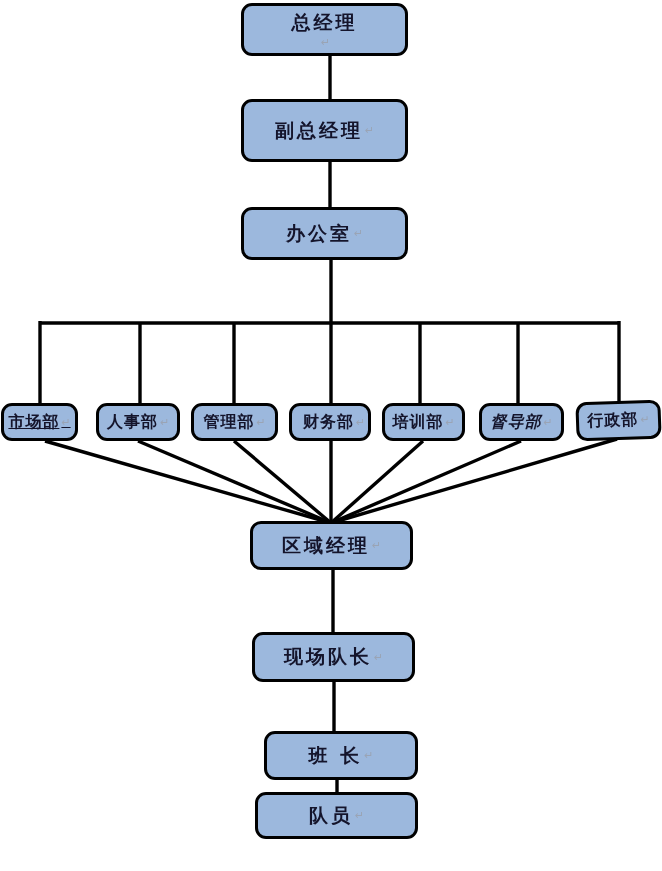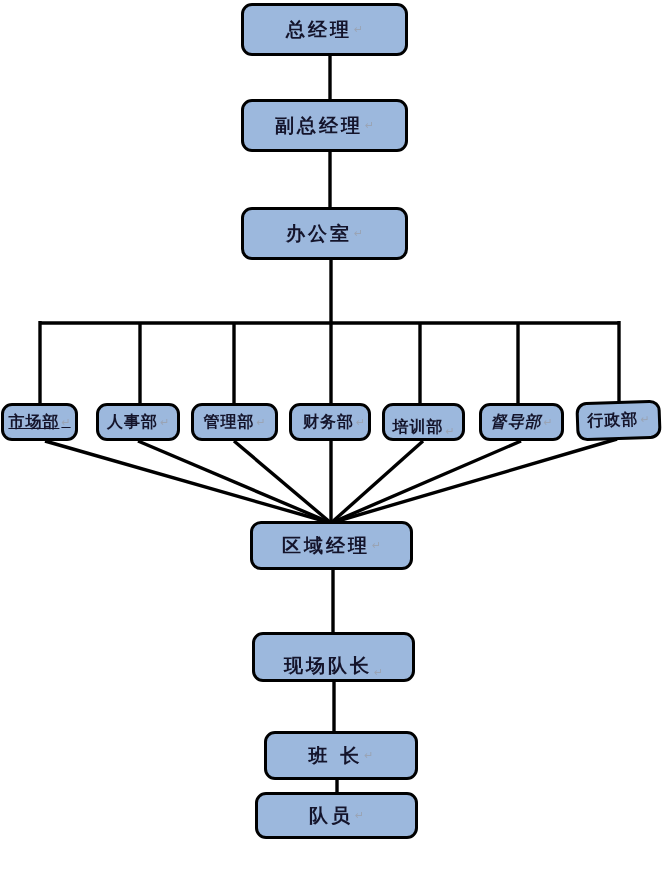--- a/index.html
+++ b/index.html
@@ -19,33 +19,33 @@
     border:3px solid #000000;
     border-radius:11px;
     display:flex;align-items:center;justify-content:center;
     color:#14142b;font-weight:bold;
     white-space:nowrap;
   }
   .big{font-size:19px;letter-spacing:3px;}
   .small{font-size:16px;letter-spacing:1px;}
   .pmark{color:#9aa4b5;font-size:11px;font-weight:normal;margin-left:2px;letter-spacing:0;}
   
-  .n-gm      {left:241px;top:3px;  width:167px;height:53px;}
-  .n-dgm     {left:241px;top:99px; width:167px;height:53px;}
+  .n-gm      {left:241px;top:3px;  width:167px;height:53px;flex-direction:column;}
+  .n-dgm     {left:241px;top:99px; width:167px;height:63px;}
   .n-office  {left:241px;top:207px;width:167px;height:53px;}
   .n-regional{left:250px;top:521px;width:163px;height:49px;text-align:center;}
-  .n-site    {left:252px;top:632px;width:163px;height:50px;align-items:flex-end;}
+  .n-site    {left:252px;top:632px;width:163px;height:50px;}
   .n-squad   {left:264px;top:731px;width:154px;height:49px;}
   .n-member  {left:255px;top:792px;width:163px;height:47px;}
   
   .n-d1{left:1px;  top:403px;width:77px;height:38px;text-decoration:underline;}
   .n-d2{left:96px; top:403px;width:84px;height:38px;font-family:Liberation Serif, serif;}
   .n-d3{left:191px;top:403px;width:87px;height:38px;}
   .n-d4{left:289px;top:403px;width:82px;height:38px;padding-left:8px;}
-  .n-d5{left:382px;top:403px;width:83px;height:38px;align-items:flex-end;}
+  .n-d5{left:382px;top:403px;width:83px;height:38px;}
   .n-d6{left:479px;top:403px;width:85px;height:38px;font-style:italic;}
   .n-d7{left:576px;top:401px;width:85px;height:39px;transform:rotate(-2deg);}
 </style>
 </head>
 <body>
 
 <div class="canvas">
 
   <svg class="wires" width="662" height="871" viewBox="0 0 662 871">
 

